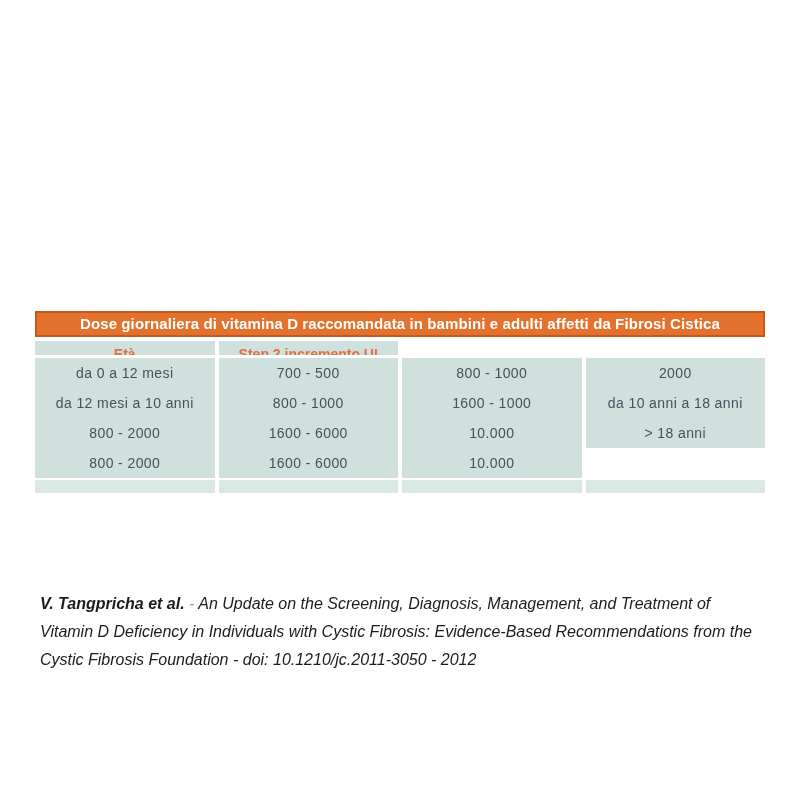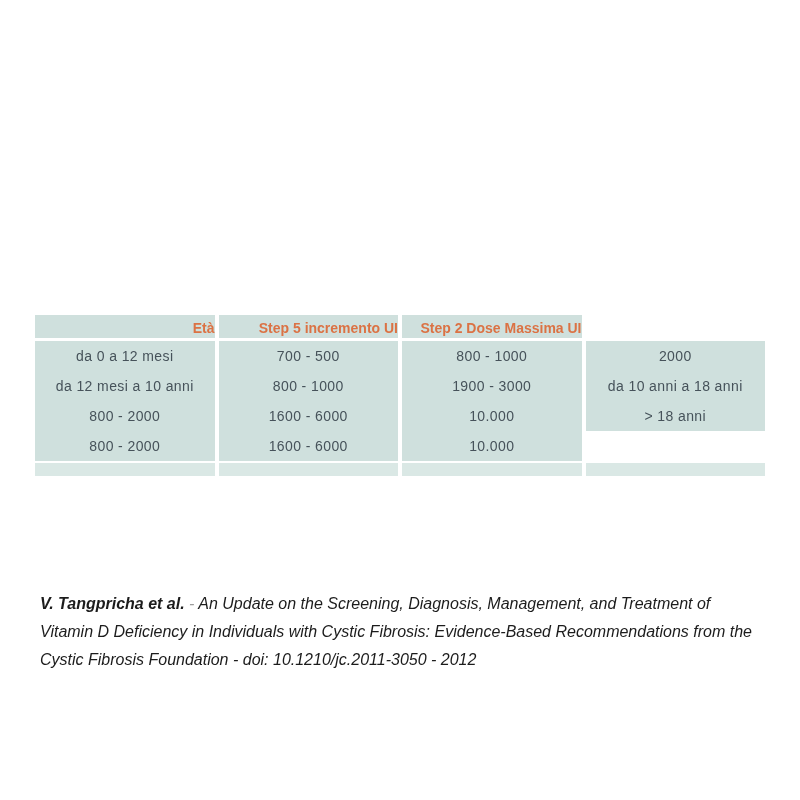--- a/index.html
+++ b/index.html
@@ -49,22 +49,22 @@
   }
   .head-row, .body-grid, .foot-row {
     display: grid;
     grid-template-columns: repeat(4, 1fr);
     column-gap: 4px;
     row-gap: 0;
   }
   .head-row { margin-top: 4px; }
   .hcell {
     background: #cfe0dd;
-    height: 23px; line-height: 26px;
-    text-align: right;
+    height: 14px; line-height: 26px;
+    text-align: center;
     color: #db7244;
     font-weight: bold;
     font-size: 14px;
     white-space: nowrap;
     overflow: hidden;
   }
   .body-grid { margin-top: 3px; }
   .bcell {
     background: #cfe0dd;
     height: 30px; line-height: 30px;
@@ -92,36 +92,38 @@
   .cit-sep { color: #9c9c9c; white-space: pre; }
 </style>
 </head>
 <body>
 
 <div class="page">
 
 
   <div class="table-wrap">
 
+    <div class="title-bar">
+      <span>Dose giornaliera di vitamina D raccomandata in bambini e adulti affetti da Fibrosi Cistica</span>
+    </div>
 
     <div class="head-row">
       <div class="hcell">Età</div>
-      <div class="hcell">Step 5 incremento UI</div>
-      <div class="hcell">Step 2 Dose Massima UI</div>
+      <div class="hcell">Step 2 incremento UI</div>
     </div>
 
     <div class="body-grid">
       <div class="bcell">da 0 a 12 mesi</div>
       <div class="bcell">700 - 500</div>
       <div class="bcell">800 - 1000</div>
       <div class="bcell">2000</div>
 
       <div class="bcell">da 12 mesi a 10 anni</div>
       <div class="bcell">800 - 1000</div>
-      <div class="bcell">1900 - 3000</div>
+      <div class="bcell">1600 - 1000</div>
 
       <div class="bcell">da 10 anni a 18 anni</div>
       <div class="bcell">800 - 2000</div>
       <div class="bcell">1600 - 6000</div>
       <div class="bcell">10.000</div>
 
       <div class="bcell">&gt; 18 anni</div>
       <div class="bcell">800 - 2000</div>
       <div class="bcell">1600 - 6000</div>
       <div class="bcell">10.000</div>

